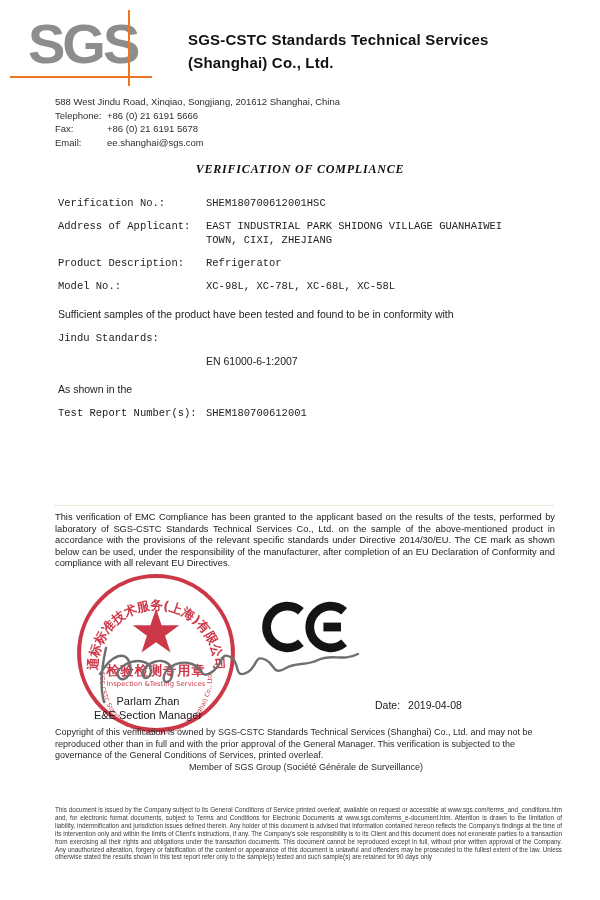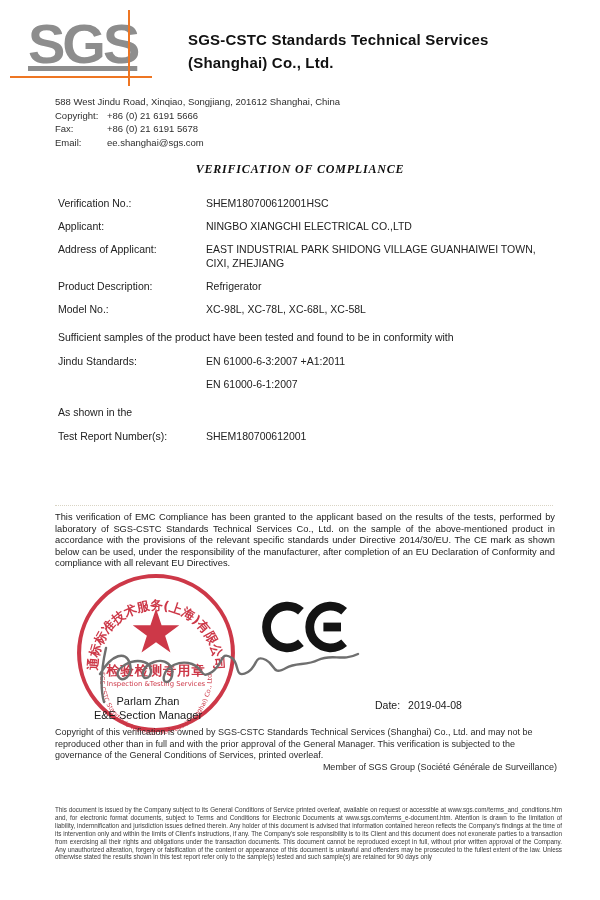--- a/index.html
+++ b/index.html
@@ -10,21 +10,21 @@
     width: 600px;
     height: 900px;
     background: #ffffff;
     overflow: hidden;
   }
   
   .logo-letters {
     position: absolute; left: 28px; top: 14px;
     font-family: "Liberation Sans", sans-serif;
     font-weight: bold; font-size: 56px; line-height: 60px;
-    letter-spacing: -3px; color: #8d8d8d; text-decoration: underline;
+    letter-spacing: -3px; color: #8d8d8d;
   }
   .logo-hline { position: absolute; left: 10px; top: 76px; width: 142px; height: 2px; background: #ee7623; }
   .logo-vline { position: absolute; left: 128px; top: 10px; width: 2px; height: 76px; background: #ee7623; }
   .company-name {
     position: absolute; left: 188px; top: 28px;
     font-size: 15px; font-weight: bold; line-height: 23px; color: #111111;
     letter-spacing: 0.2px;
   }
   .contact-block {
     position: absolute; left: 55px; top: 95px;
@@ -34,21 +34,21 @@
   
   .doc-title {
     position: absolute; left: 0; top: 162px; width: 600px;
     text-align: center;
     font-family: "Liberation Serif", serif;
     font-style: italic; font-weight: bold; font-size: 12px;
     letter-spacing: 0.8px; color: #101010;
   }
   
   .fields { position: absolute; left: 58px; top: 196px; width: 492px; font-size: 10.5px; color: #222222; }
-  .f-row { display: flex; margin-bottom: 9px; line-height: 14px; }
+  .f-row { display: flex; margin-bottom: 9px; line-height: 14px; font-family: Liberation Mono, monospace; }
   .f-label { width: 148px; flex: 0 0 148px; }
   .f-value { width: 330px; max-width: 330px; }
   .line-full { margin: 14px 0 10px 0; line-height: 14px; }
   .std-extra { margin-left: 148px; line-height: 14px; }
   
   .sep-dotted {
     position: absolute; left: 55px; top: 505px; width: 498px; height: 0;
     border-top: 1px dotted #d9d4c4;
   }
   .statement {
@@ -63,21 +63,21 @@
     position: absolute; left: 58px; top: 694px; width: 180px;
     text-align: center; font-size: 11px; line-height: 14px; color: #1a1a1a;
   }
   .date-line { position: absolute; left: 375px; top: 699px; font-size: 10.5px; color: #1a1a1a; }
   .date-line .d-value { margin-left: 8px; }
   
   .copyright {
     position: absolute; left: 55px; top: 727px; width: 502px;
     font-size: 9px; line-height: 11.6px; color: #2b2b2b;
   }
-  .member-line { text-align: right; margin-top: 0.5px; }
+  .member-line { text-align: center; margin-top: 0.5px; }
   
   .fine-print {
     position: absolute; left: 55px; top: 806px; width: 507px;
     font-size: 6.3px; line-height: 7.9px; text-align: justify; color: #3a3a3a;
   }
 </style>
 </head>
 <body>
 
 <div class="page">
@@ -86,59 +86,54 @@
   <div class="logo-hline"></div>
   <div class="logo-vline"></div>
   <div class="company-name">
     <div>SGS-CSTC Standards Technical Services</div>
     <div>(Shanghai) Co., Ltd.</div>
   </div>
 
   <div class="contact-block">
     <div>588 West Jindu Road, Xinqiao, Songjiang, 201612 Shanghai, China</div>
     <div class="contact-row">
-      <span class="c-label">Copyright:</span><span>+86 (0) 21 6191 5666</span>
+      <span class="c-label">Telephone:</span><span>+86 (0) 21 6191 5666</span>
     </div>
     <div class="contact-row">
       <span class="c-label">Fax:</span><span>+86 (0) 21 6191 5678</span>
     </div>
     <div class="contact-row">
       <span class="c-label">Email:</span><span>ee.shanghai@sgs.com</span>
     </div>
   </div>
 
   <div class="doc-title">VERIFICATION OF COMPLIANCE</div>
 
   <div class="fields">
     <div class="f-row">
       <div class="f-label">Verification No.:</div>
       <div class="f-value">SHEM180700612001HSC</div>
-    </div>
-    <div class="f-row">
-      <div class="f-label">Applicant:</div>
-      <div class="f-value">NINGBO XIANGCHI ELECTRICAL CO.,LTD</div>
     </div>
     <div class="f-row">
       <div class="f-label">Address of Applicant:</div>
       <div class="f-value">EAST INDUSTRIAL PARK SHIDONG VILLAGE GUANHAIWEI TOWN, CIXI, ZHEJIANG</div>
     </div>
     <div class="f-row">
       <div class="f-label">Product Description:</div>
       <div class="f-value">Refrigerator</div>
     </div>
     <div class="f-row">
       <div class="f-label">Model No.:</div>
       <div class="f-value">XC-98L, XC-78L, XC-68L, XC-58L</div>
     </div>
 
     <div class="line-full">Sufficient samples of the product have been tested and found to be in conformity with</div>
 
     <div class="f-row">
       <div class="f-label">Jindu Standards:</div>
-      <div class="f-value">EN 61000-6-3:2007 +A1:2011</div>
     </div>
     <div class="std-extra">EN 61000-6-1:2007</div>
 
     <div class="line-full">As shown in the</div>
 
     <div class="f-row">
       <div class="f-label">Test Report Number(s):</div>
       <div class="f-value">SHEM180700612001</div>
     </div>
   </div>

